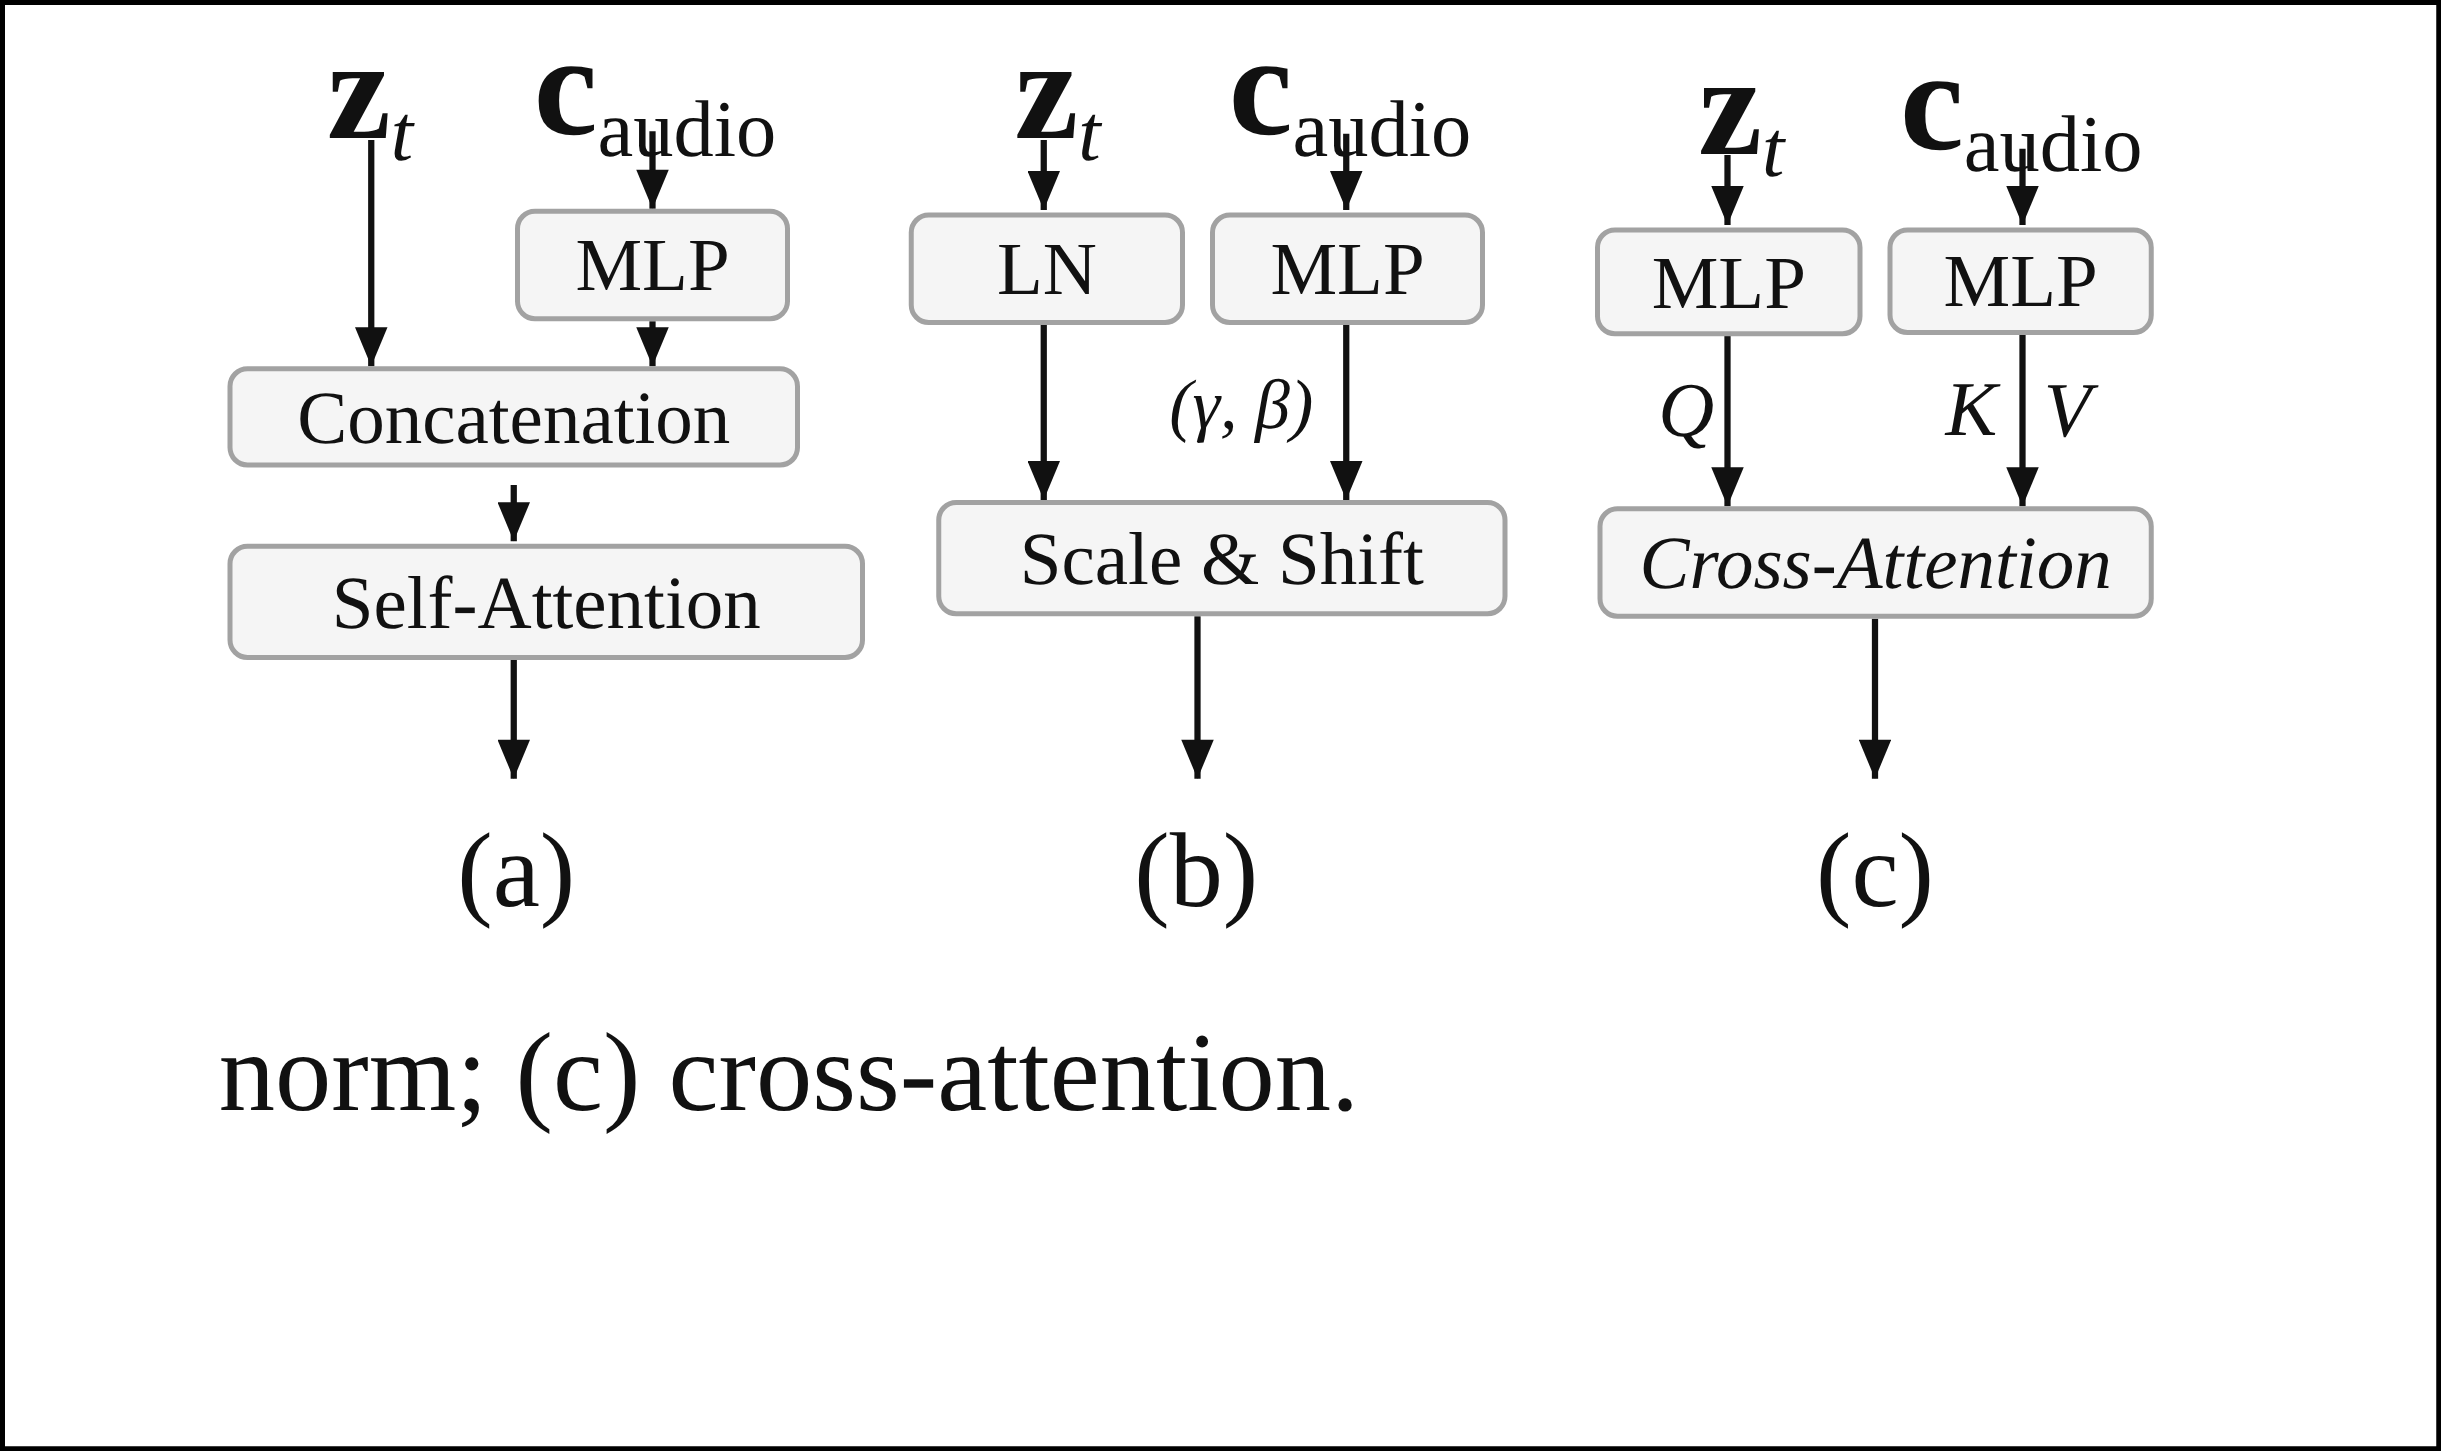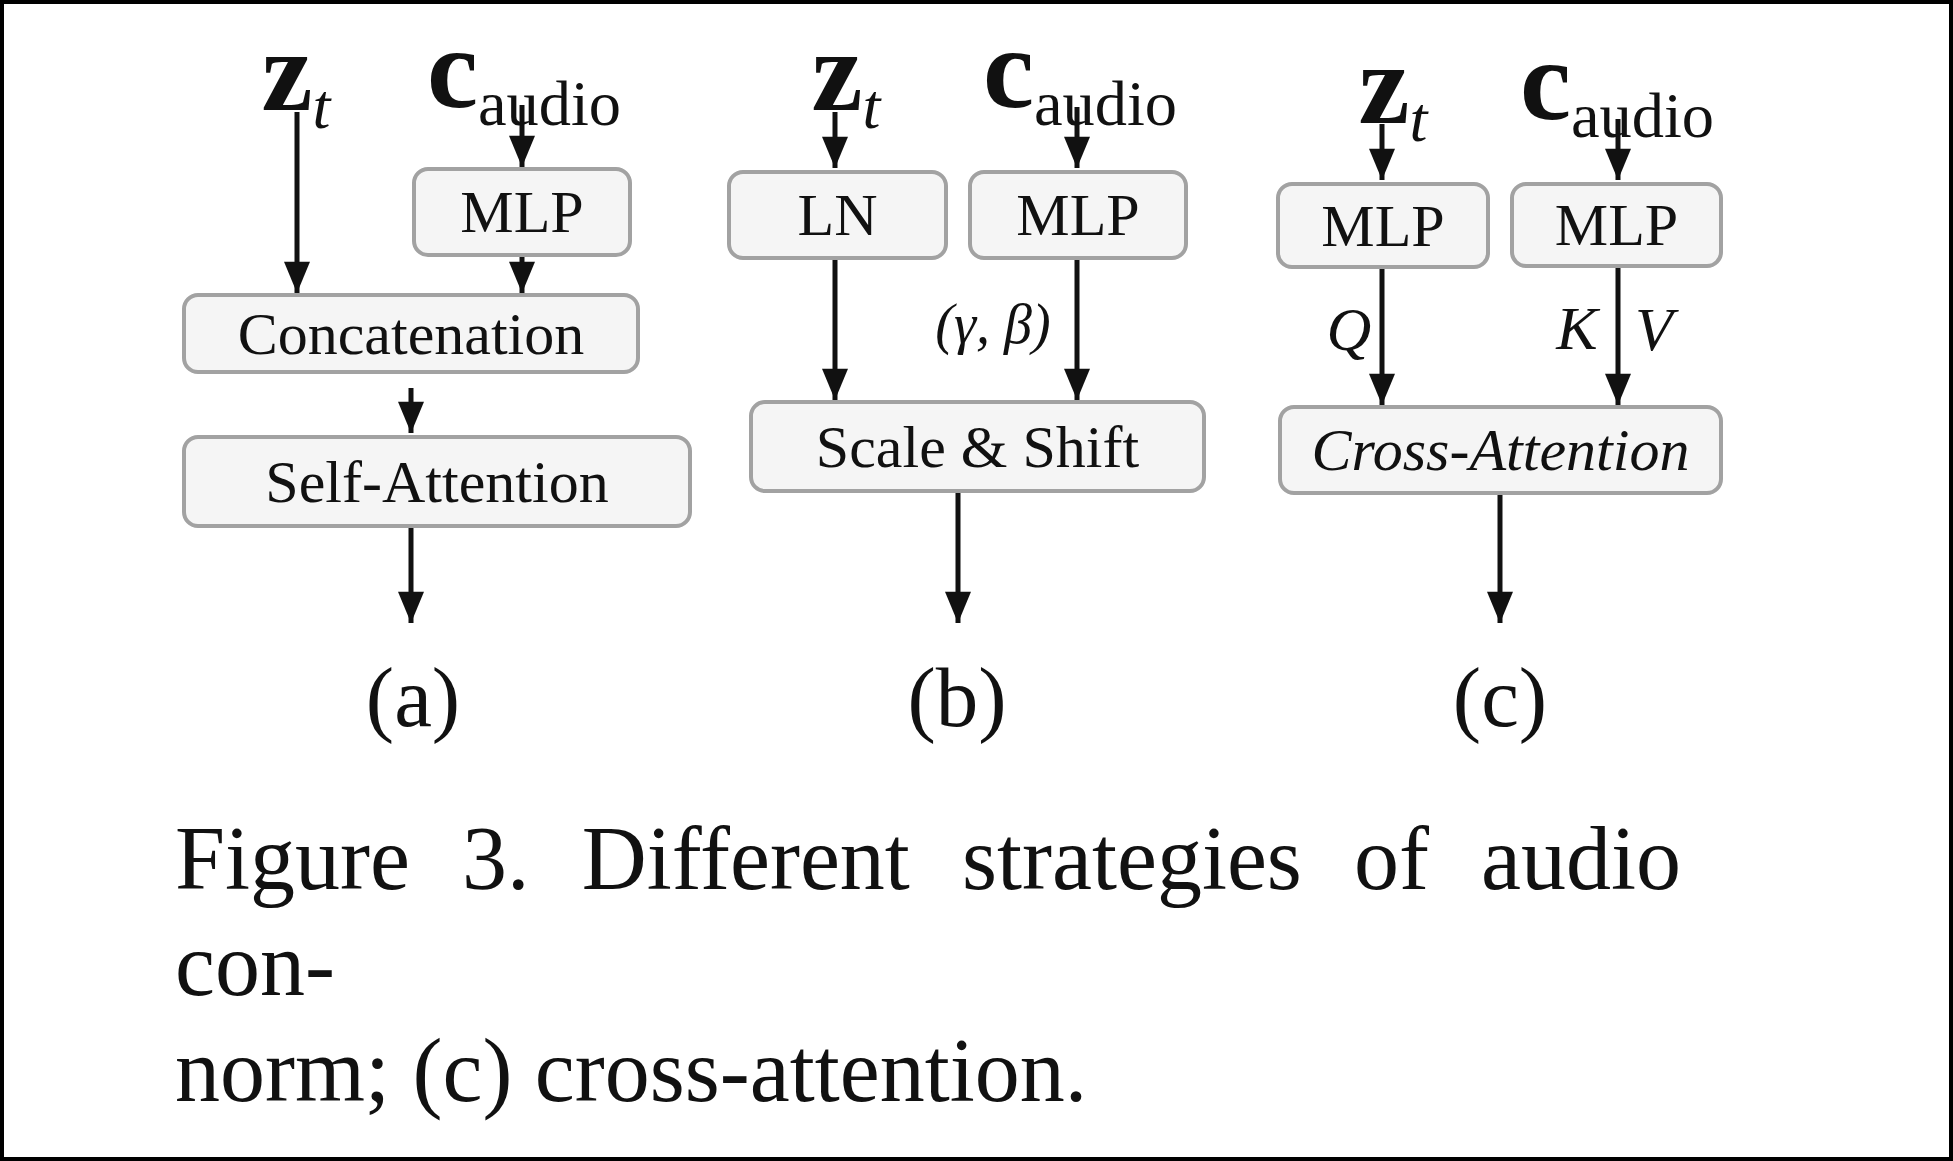--- a/index.html
+++ b/index.html
@@ -122,15 +122,14 @@
 <div class="vec" style="left:1617px;top:23px;"><span class="base">c</span><span class="sub">audio</span></div>
 <div class="box" style="left:1276px;top:182px;width:214px;height:87px;">MLP</div>
 <div class="box" style="left:1510px;top:182px;width:213px;height:86px;">MLP</div>
 <div class="mathlabel" style="left:1349px;top:329px;font-size:62px;">Q</div>
 <div class="mathlabel" style="left:1577px;top:328px;font-size:62px;">K</div>
 <div class="mathlabel" style="left:1654px;top:329px;font-size:62px;">V</div>
 <div class="box" style="left:1278px;top:405px;width:445px;height:90px;font-style:italic;">Cross-Attention</div>
 <div class="panel-letter" style="left:1500px;top:655px;">(c)</div>
 
 <div class="caption">
-  <div class="cap-line">Figure 3. Different strategies of audio con-</div>
   <div class="cap-line last">norm; (c) cross-attention.</div>
 </div>
 
 </body></html>

